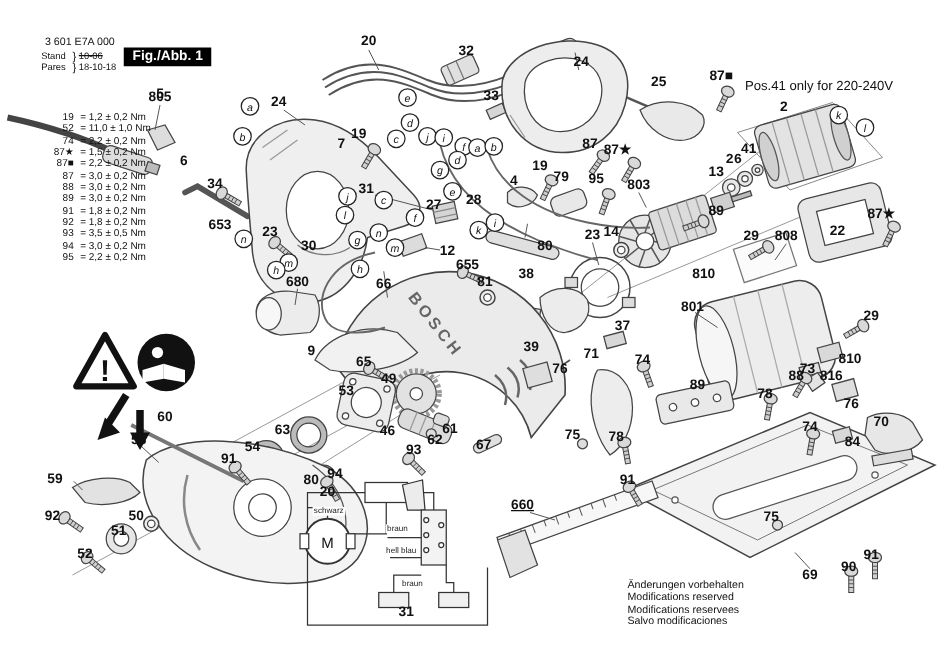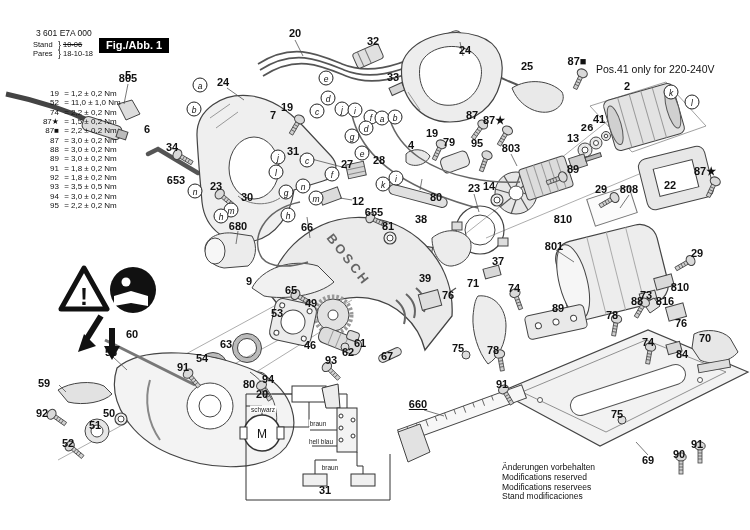--- a/index.html
+++ b/index.html
@@ -522,21 +522,21 @@
         </div>
       </div>
   </div>
 
   <div class="vnote">Pos.41 only for 220-240V</div>
 
   <div class="footer">
       <div>Änderungen vorbehalten</div>
       <div>Modifications reserved</div>
       <div>Modifications reservees</div>
-      <div>Stand modificaciones</div>
+      <div>Salvo modificaciones</div>
     </div>
 
   <div style="position:absolute;inset:0;">
       <span class="plabel" style="left: 128px; top: 62px; margin-top: 16px;">805</span>
       <span class="plabel" style="left: 128px; top: 75px;">5</span>
       <span class="plabel" style="left: 147px; top: 129px;">6</span>
       <span class="plabel" style="left: 172px; top: 147px;">34</span>
       <span class="plabel" style="left: 176px; top: 180px;">653</span>
       <span class="plabel" style="left: 223px; top: 82px;">24</span>
       <span class="plabel" style="left: 273px; top: 115px;">7</span>

